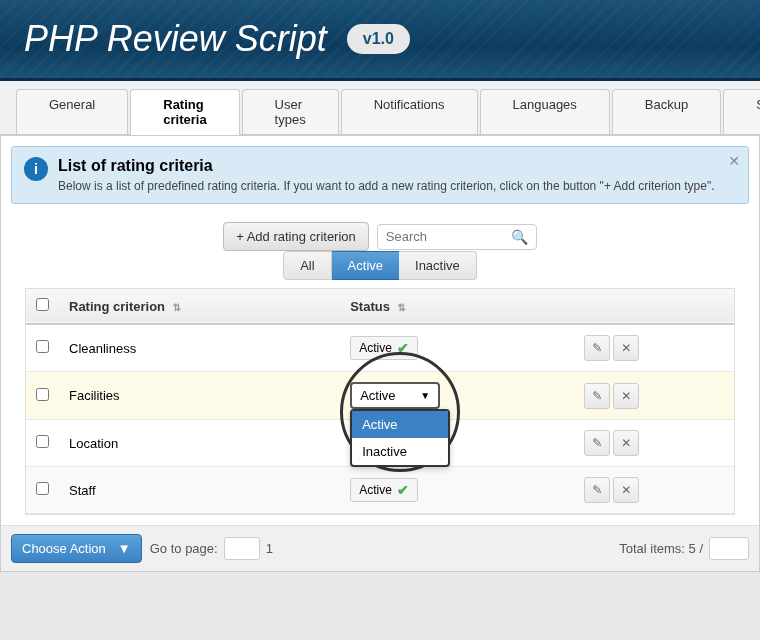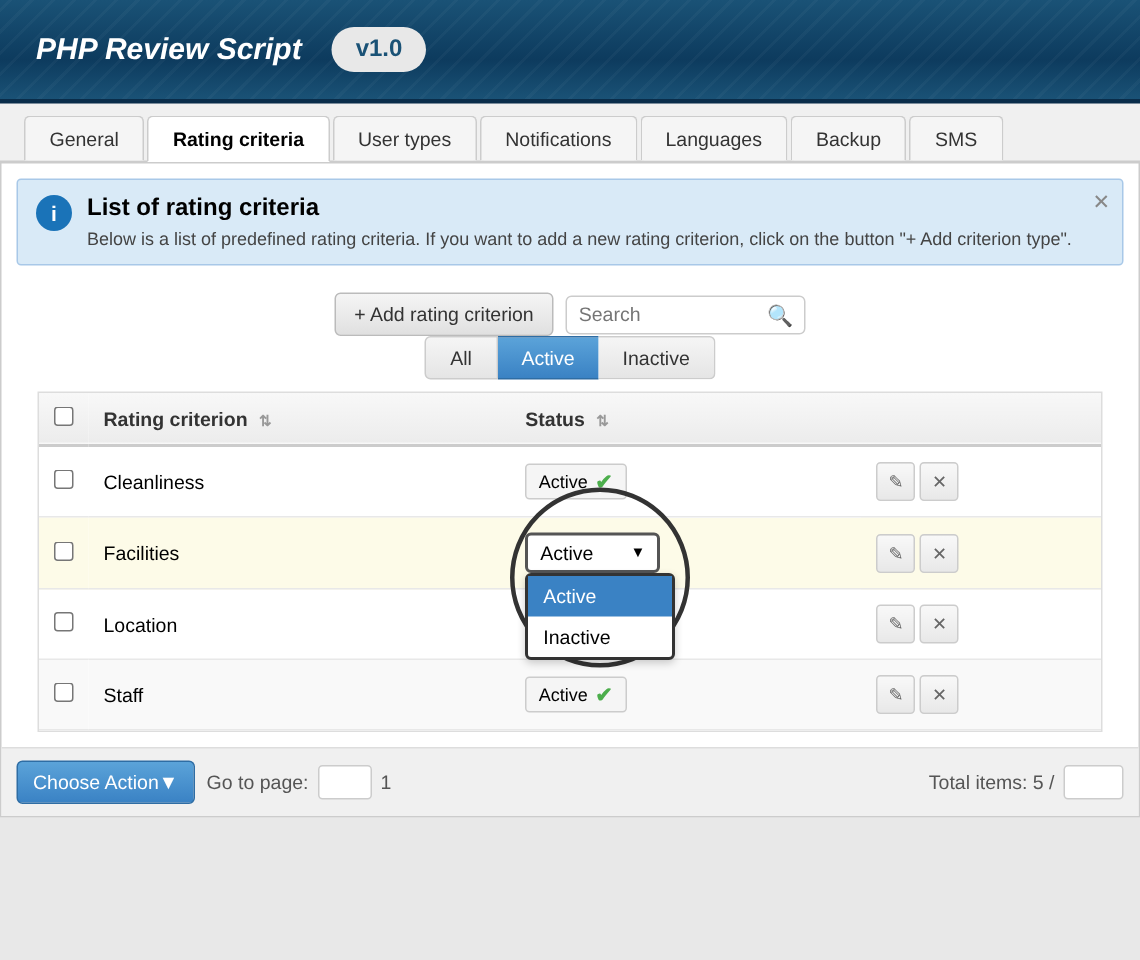--- a/index.html
+++ b/index.html
@@ -26,22 +26,22 @@
       top: 0; left: 0; right: 0; bottom: 0;
       background: repeating-linear-gradient(
         -45deg,
         transparent,
         transparent 8px,
         rgba(255,255,255,0.03) 8px,
         rgba(255,255,255,0.03) 10px
       );
     }
     .header-title {
-      font-size: 20px;
-      font-weight: bold;
+      font-size: 36px;
+      font-weight: normal;
       color: #fff;
       font-style: italic;
       z-index: 1;
     }
     .version-badge {
       background: #e8e8e8;
       border-radius: 20px;
       padding: 6px 16px;
       font-size: 16px;
       color: #1a5276;
@@ -51,21 +51,21 @@
 
     
     .tabs-container {
       background: #f0f0f0;
       border-bottom: 1px solid #ccc;
       padding: 8px 16px 0;
       display: flex;
       gap: 2px;
     }
     .tab {
-      padding: 7px 16px;
+      padding: 7px 32px;
       border: 1px solid #ccc;
       border-bottom: none;
       border-radius: 4px 4px 0 0;
       background: #f5f5f5;
       cursor: pointer;
       color: #333;
       font-size: 13px;
     }
     .tab.active {
       background: #fff;
@@ -334,21 +334,21 @@
     .btn-choose-action {
       background: linear-gradient(180deg, #5ba3d9, #3a82c4);
       border: 1px solid #2e6da4;
       border-radius: 4px;
       padding: 6px 10px;
       cursor: pointer;
       font-size: 13px;
       color: #fff;
       display: flex;
       align-items: center;
-      gap: 0;
+      gap: 12px;
     }
     .go-to-page {
       display: flex;
       align-items: center;
       gap: 6px;
       font-size: 13px;
       color: #555;
     }
     .page-input {
       width: 36px;

